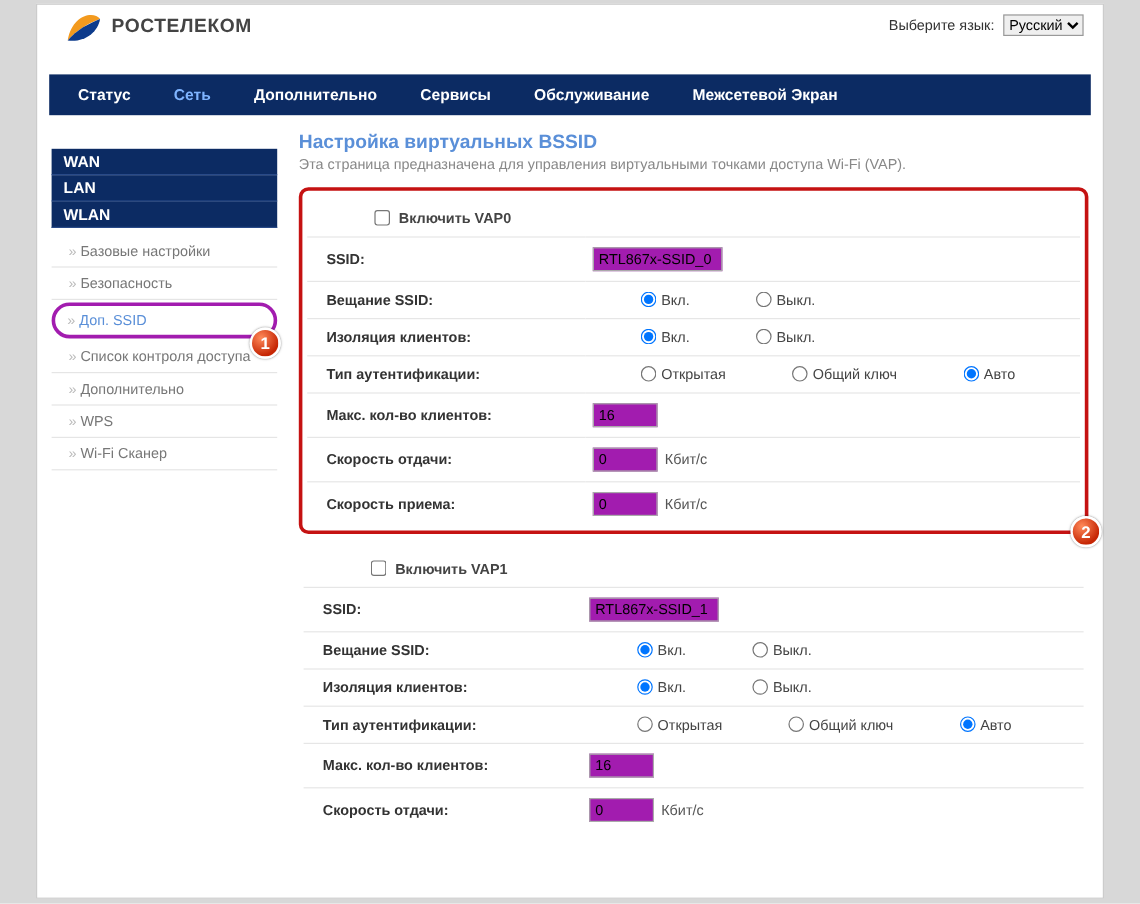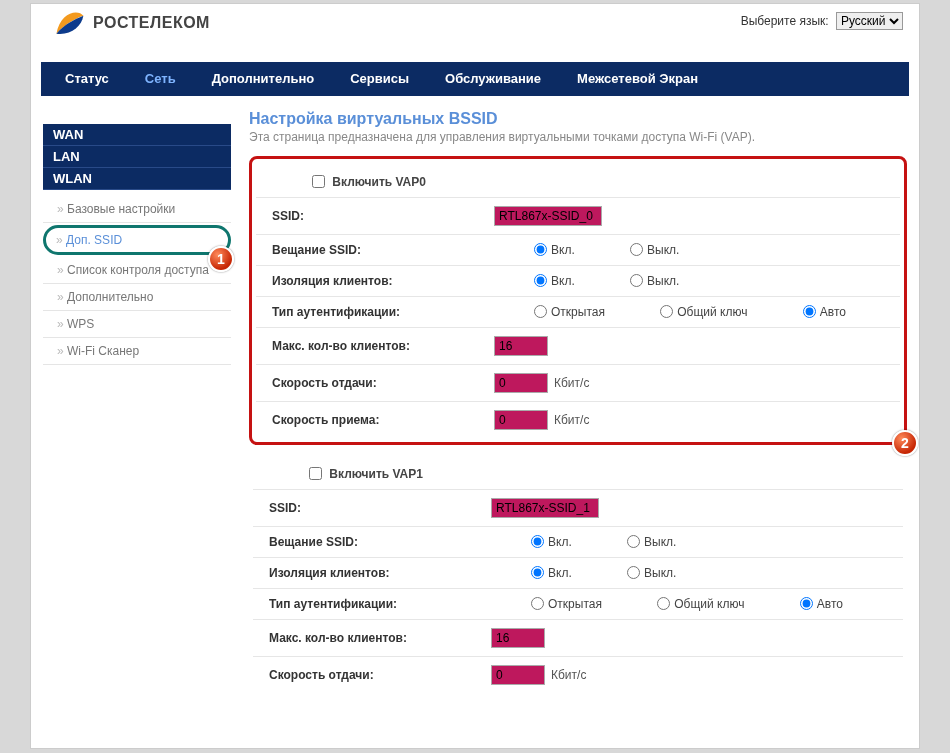--- a/index.html
+++ b/index.html
@@ -27,40 +27,40 @@
   .content { display: flex; padding: 10px 12px 0 12px; gap: 18px; }
   .sidebar { width: 188px; flex: none; padding-top: 18px; }
   .sidenav-major { background: #0c2b63; color: #ffffff; font-weight: bold; font-size: 13px;
                    padding: 3px 10px; border-bottom: 1px solid #294a88; cursor: pointer; }
   .sidenav-major.sel { }
   .subnav { margin-top: 6px; }
   .subnav a { display: block; color: #777; text-decoration: none; font-size: 12px;
               padding: 6px 4px 6px 14px; border-bottom: 1px solid #e5e5e5; cursor: pointer; }
   .subnav a::before { content: "» "; color: #bbb; }
   .subnav a.active { color: #5a8fd8; }
-  .subnav .callout { border: 3px solid #0f766e; border-radius: 18px; padding: 3px 4px 3px 10px;
+  .subnav .callout { border: 3px solid #a21caf; border-radius: 18px; padding: 3px 4px 3px 10px;
                      margin: 2px 0; position: relative; }
   .badge { position: absolute; width: 26px; height: 26px; border-radius: 50%;
            background: radial-gradient(circle at 35% 30%, #ff8a5a, #c62604 70%);
            color: #fff; font-weight: bold; display: flex; align-items: center;
            justify-content: center; border: 2px solid #fff; box-shadow: 0 0 2px #0008;
            font-size: 14px; z-index: 5; }
 
   .main { flex: 1; padding-top: 4px; }
   .main h2 { color: #5a8fd8; font-size: 16px; font-weight: bold; margin-bottom: 2px; }
   .page-desc { color: #888; font-size: 12px; margin-bottom: 12px; }
 
   .panel { border: 3px solid #c51212; border-radius: 8px; padding: 8px 4px 4px 4px;
            position: relative; margin-bottom: 14px; background: #fff; }
   .form-table { width: 100%; border-collapse: collapse; }
   .form-table tr { border-bottom: 1px solid #e6e6e6; }
   .form-table tr:last-child { border-bottom: none; }
   .form-table td { padding: 8px 6px; vertical-align: middle; font-size: 12px; }
   .form-table td.lbl { width: 232px; font-weight: bold; color: #333; padding-left: 16px; }
-  .form-table input[type=text] { width: 108px; border: 1px solid #aaa; background: #be185d;
+  .form-table input[type=text] { width: 108px; border: 1px solid #aaa; background: #a21caf;
                                  padding: 2px 4px; font-size: 12px; margin-right: 6px; }
   .form-table input.short { width: 54px; }
   .form-table label { margin-right: 12px; color: #444; padding-left: 40px; }
   .form-table input[type=radio], .form-table input[type=checkbox] { margin-right: 4px;
       vertical-align: -2px; }
   .unit { color: #555; }
 
   .plain-section { padding: 0 4px; }
 </style>
 </head>
@@ -94,20 +94,21 @@
   </div>
 
   <div class="content">
 
     <div class="sidebar">
       <div class="sidenav-major">WAN</div>
       <div class="sidenav-major">LAN</div>
       <div class="sidenav-major sel">WLAN</div>
       <div class="subnav">
         <a>Базовые настройки</a>
+        <a>Безопасность</a>
         <div class="callout">
           <a class="active" style="border:none;padding:2px 0">Доп. SSID</a>
           <div class="badge" style="right:-6px;bottom:-20px">1</div>
         </div>
         <a>Список контроля доступа</a>
         <a>Дополнительно</a>
         <a>WPS</a>
         <a>Wi-Fi Сканер</a>
       </div>
     </div>

